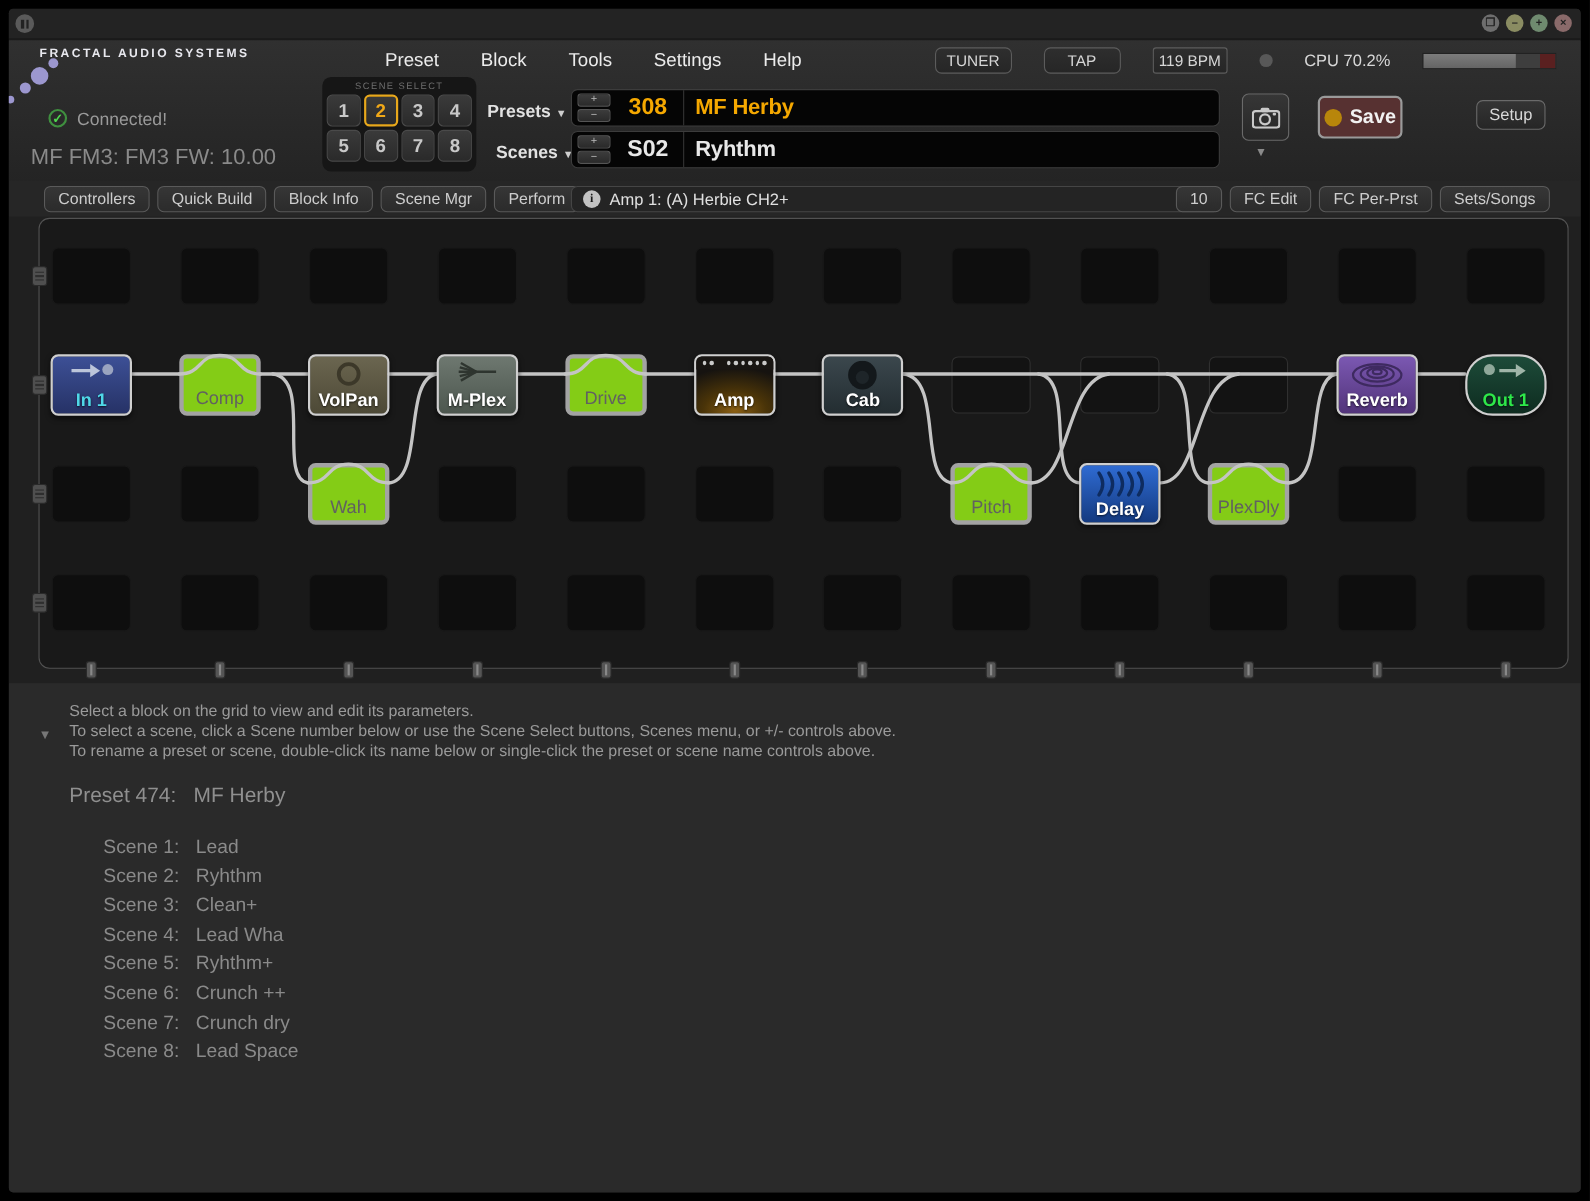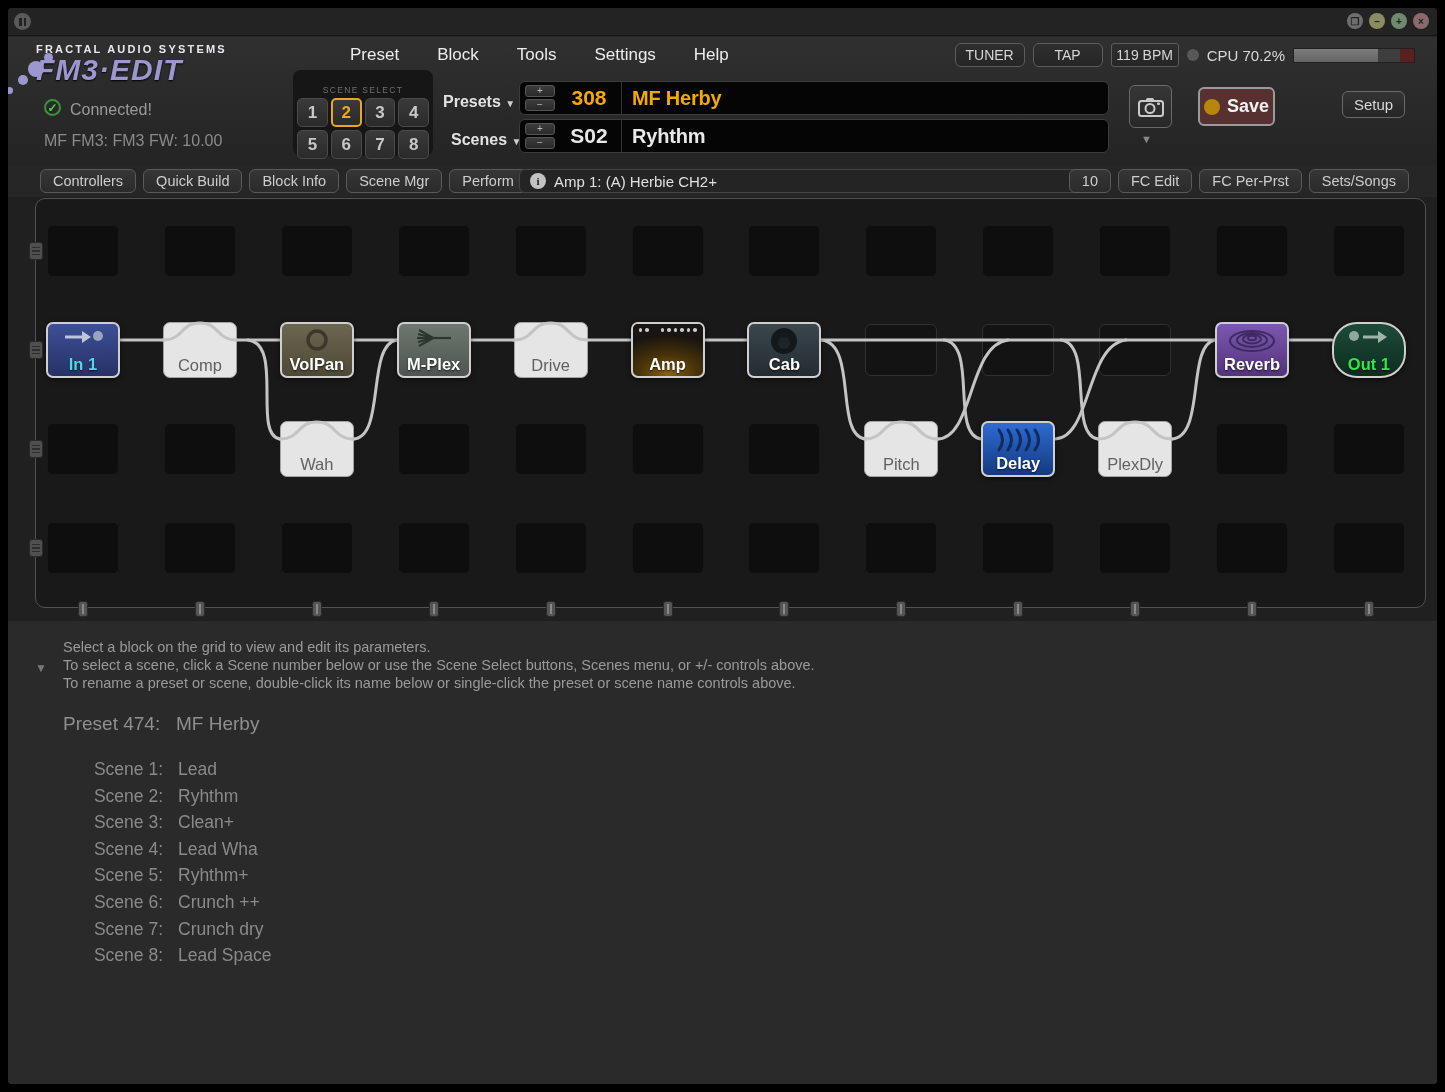--- a/index.html
+++ b/index.html
@@ -14,34 +14,34 @@
   .tb-circle{width:16px;height:16px;border-radius:50%;display:flex;align-items:center;justify-content:center;font-size:10px;color:#222;font-weight:bold;}
   
   .header{position:absolute;left:0;top:29px;right:0;height:128px;background:linear-gradient(180deg,#303030,#242424);}
   .brand{position:absolute;left:28px;top:6px;}
   .brand-top{font-size:11px;letter-spacing:2.2px;color:#e8e8ee;font-weight:bold;}
   .brand-main{font-size:30px;font-weight:bold;font-style:italic;letter-spacing:1px;color:#9c97cf;text-shadow:0 1px 2px #000;margin-top:-2px;}
   .brand-dots{position:absolute;left:-2px;top:18px;}
   .brand-dots b{position:absolute;border-radius:50%;background:#9c97cf;}
   .menu{position:absolute;left:342px;top:8px;display:flex;gap:38px;align-items:center;}
   .menu-item{color:#ececec;font-size:17px;cursor:default;}
-  .hdr-right{position:absolute;right:22px;top:6px;display:flex;align-items:center;gap:8px;}
+  .hdr-right{position:absolute;right:22px;top:6px;display:flex;align-items:center;gap:29px;}
   .hbtn{border:1px solid #5c5c5c;border-radius:6px;background:linear-gradient(180deg,#2e2e2e,#262626);color:#d6d6d6;font-size:14px;padding:3px 0;text-align:center;}
   .dot-ind{width:12px;height:12px;border-radius:50%;background:#585858;}
   .cpu-label{color:#d8d8d8;font-size:15px;}
   .cpu-meter{position:relative;width:122px;height:15px;background:#3e3e3e;border:1px solid #202020;overflow:hidden;}
   .cpu-red{position:absolute;right:0;top:0;bottom:0;width:12%;background:#5a2020;}
   .cpu-fill{position:absolute;left:0;top:0;bottom:0;background:linear-gradient(180deg,#7c7c7c,#646464);}
   
   .conn-check{position:absolute;left:36px;top:62px;width:17px;height:17px;border-radius:50%;border:2px solid #3f8f3f;display:flex;align-items:center;justify-content:center;color:#4fd84f;font-size:12px;font-weight:bold;}
   .conn-text{position:absolute;left:62px;top:64px;color:#9a9a9a;font-size:16px;}
-  .conn-device{position:absolute;left:36px;top:95px;color:#8a8a8a;font-size:16px;}
+  .conn-device{position:absolute;left:20px;top:95px;color:#8a8a8a;font-size:20px;}
   
   .scenesel{position:absolute;left:285px;top:33px;width:140px;height:86px;background:#161616;border-radius:8px;}
-  .scenesel-label{text-align:center;color:#6e6e6e;font-size:8.5px;letter-spacing:1.3px;padding-top:15px;}
+  .scenesel-label{text-align:center;color:#6e6e6e;font-size:8.5px;letter-spacing:1.3px;padding-top:3px;}
   .scenesel-grid{display:grid;grid-template-columns:repeat(4,1fr);gap:3px;padding:3px 4px;}
   .scn-btn{height:29px;border-radius:5px;border:1px solid #4a4a4a;background:linear-gradient(180deg,#3a3a3a,#2a2a2a);color:#c8c8c8;font-size:17px;font-weight:bold;display:flex;align-items:center;justify-content:center;}
   .scn-btn.active{border:2px solid #e8a81c;color:#f0a818;}
   .dd-label{position:absolute;color:#e2e2e2;font-size:16px;font-weight:bold;}
   .dd-label .arr{font-size:10px;color:#cfcfcf;}
   
   .pfield{position:absolute;left:511px;width:590px;height:34px;background:#050505;border:1px solid #3c3c3c;border-radius:6px;display:flex;align-items:center;}
   .stepper{display:flex;flex-direction:column;gap:2px;margin:0 8px 0 5px;}
   .stepper span{width:30px;height:12px;border-radius:3px;border:1px solid #555;background:linear-gradient(180deg,#3c3c3c,#2a2a2a);color:#bbb;font-size:10px;line-height:10px;text-align:center;}
   .pnum{width:52px;text-align:center;font-size:21px;font-weight:bold;}
@@ -65,21 +65,21 @@
   .info-txt{color:#e0e0e0;font-size:15px;}
   .tabs-right{position:absolute;right:28px;top:4px;display:flex;gap:7px;}
   
   .gridzone{position:absolute;left:0;top:189px;right:0;height:424px;background:#202020;}
   .gridpanel{position:absolute;left:27px;top:1px;width:1391px;height:410px;background:#191919;border:1.5px solid #525252;border-radius:10px;}
   .slot{position:absolute;width:72px;height:52px;border-radius:6px;background:#0e0e0e;border:1px solid #181818;z-index:0;}
   .slot.outline{background:#131313;border:1px solid #303030;}
   .wires{position:absolute;left:0;top:0;z-index:2;pointer-events:none;}
   .block{position:absolute;width:74px;height:56px;border-radius:7px;display:flex;flex-direction:column;align-items:center;justify-content:flex-end;padding-bottom:2px;}
   .block.active{border:2px solid #cfcfcf;z-index:3;box-shadow:0 2px 5px rgba(0,0,0,.5);}
-  .block.dim{border:1px solid #a3a3a3;background:#e5e5e5;z-index:1;}
+  .block.dim{border:4px solid #a3a3a3;background:#84cc16;z-index:1;}
   .blk-label{font-size:16.5px;font-weight:bold;color:#fff;text-shadow:0 1px 2px rgba(0,0,0,.7);line-height:20px;}
   .block.dim .blk-label{color:#616161;text-shadow:none;font-weight:normal;}
   .blk-icon{position:absolute;left:0;right:0;top:4px;display:flex;justify-content:center;}
   .bs-in1{background:linear-gradient(180deg,#3d5096,#263266);}
   .bs-volpan{background:linear-gradient(180deg,#6b6650,#4d4936);}
   .bs-mplex{background:linear-gradient(180deg,#6e7870,#4c564e);}
   .bs-amp{background:radial-gradient(ellipse 90% 75% at 50% 95%,#8a5f14 0%,#4a3408 45%,#161310 100%);}
   .bs-cab{background:linear-gradient(180deg,#3b474d,#232d31);}
   .bs-reverb{background:linear-gradient(180deg,#7b58b2,#52347a);}
   .bs-out1{background:linear-gradient(180deg,#1d4b39,#0e2c20);border-radius:25px;}
@@ -122,21 +122,20 @@
 
     <div class="header">
       <div class="brand">
         <div class="brand-dots">
           <b style="left:-16px;top:14px;width:10px;height:10px;"></b>
           <b style="left:-28px;top:26px;width:7px;height:7px;"></b>
           <b style="left:-6px;top:0px;width:16px;height:16px;"></b>
           <b style="left:10px;top:-8px;width:9px;height:9px;"></b>
         </div>
         <div class="brand-top">FRACTAL AUDIO SYSTEMS</div>
-        <div class="brand-main">FM3·EDIT</div>
       </div>
       <div class="menu" id="menu">
           <div class="menu-item">Preset</div>
           <div class="menu-item">Block</div>
           <div class="menu-item">Tools</div>
           <div class="menu-item">Settings</div>
           <div class="menu-item">Help</div>
         </div>
       <div class="hdr-right">
         <div class="hbtn" style="width:70px;">TUNER</div>

